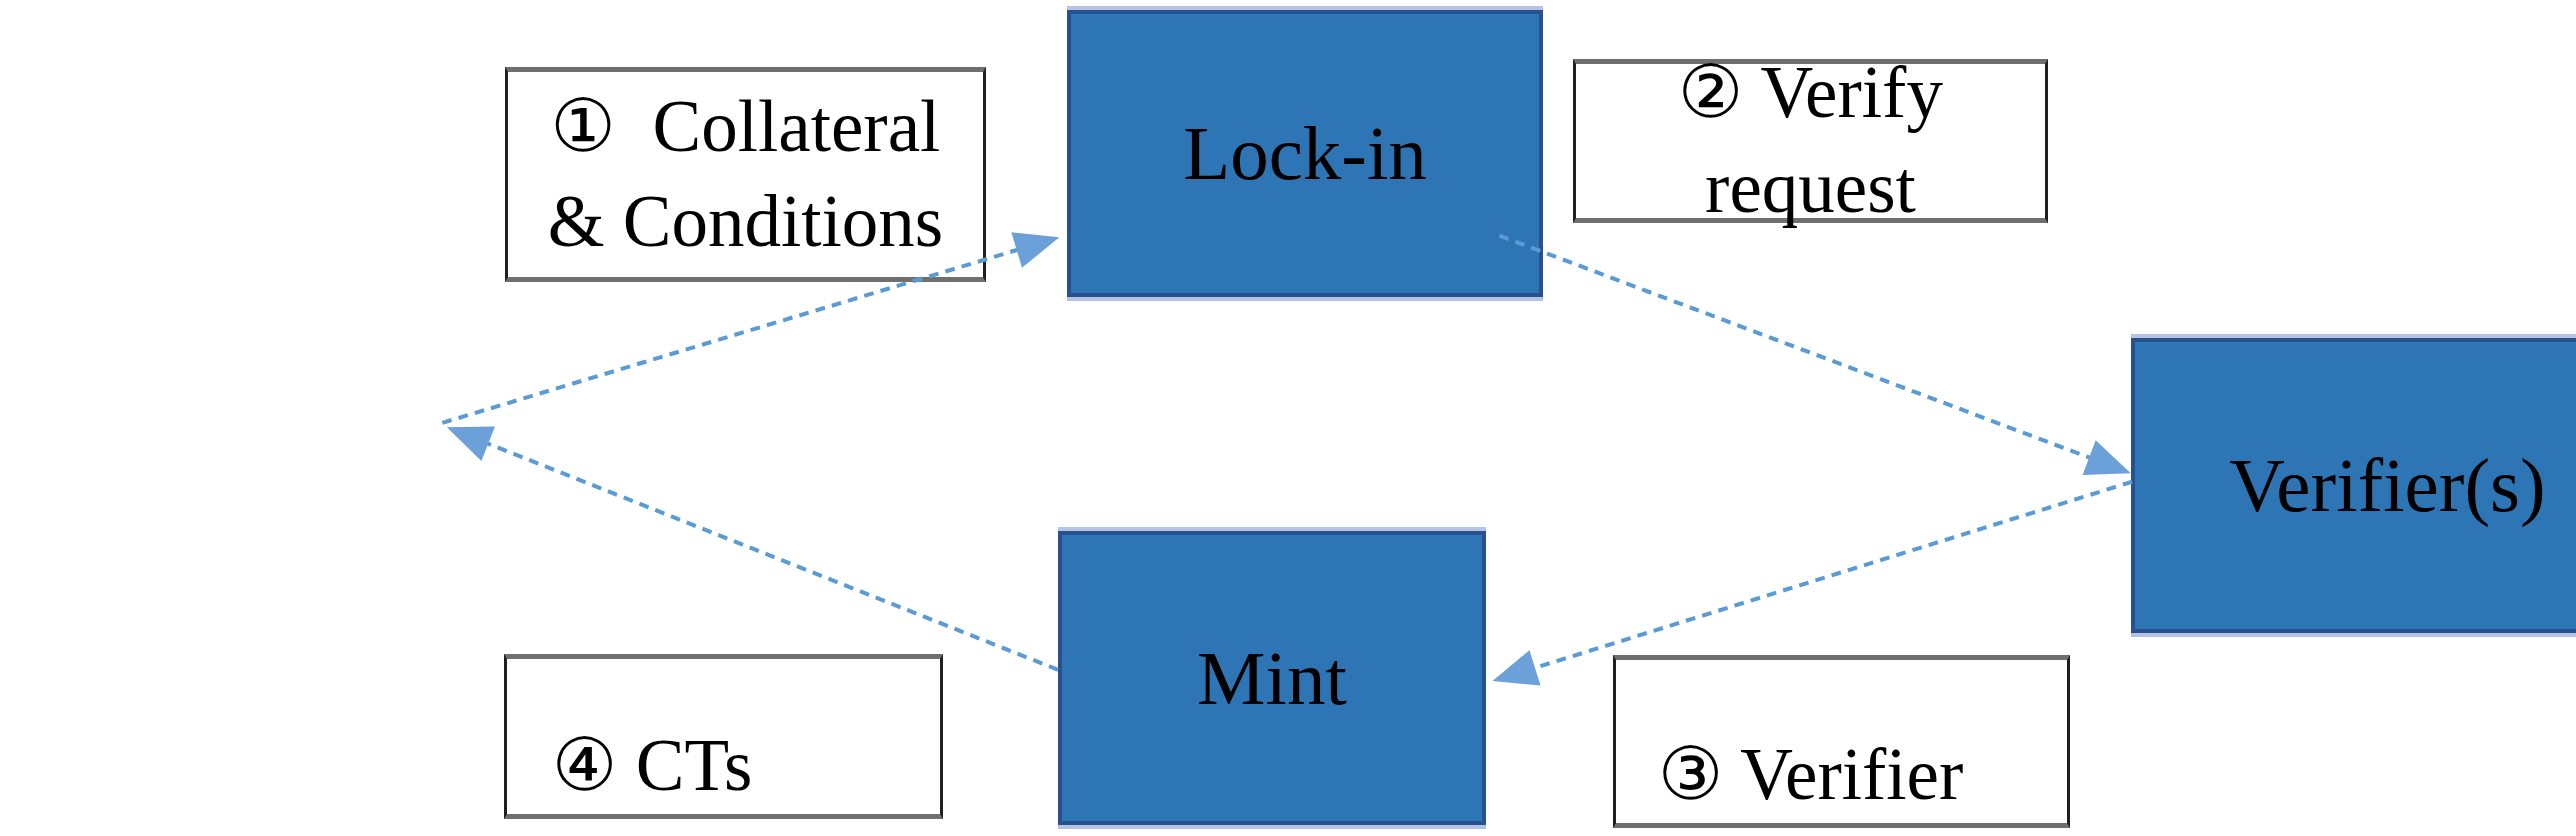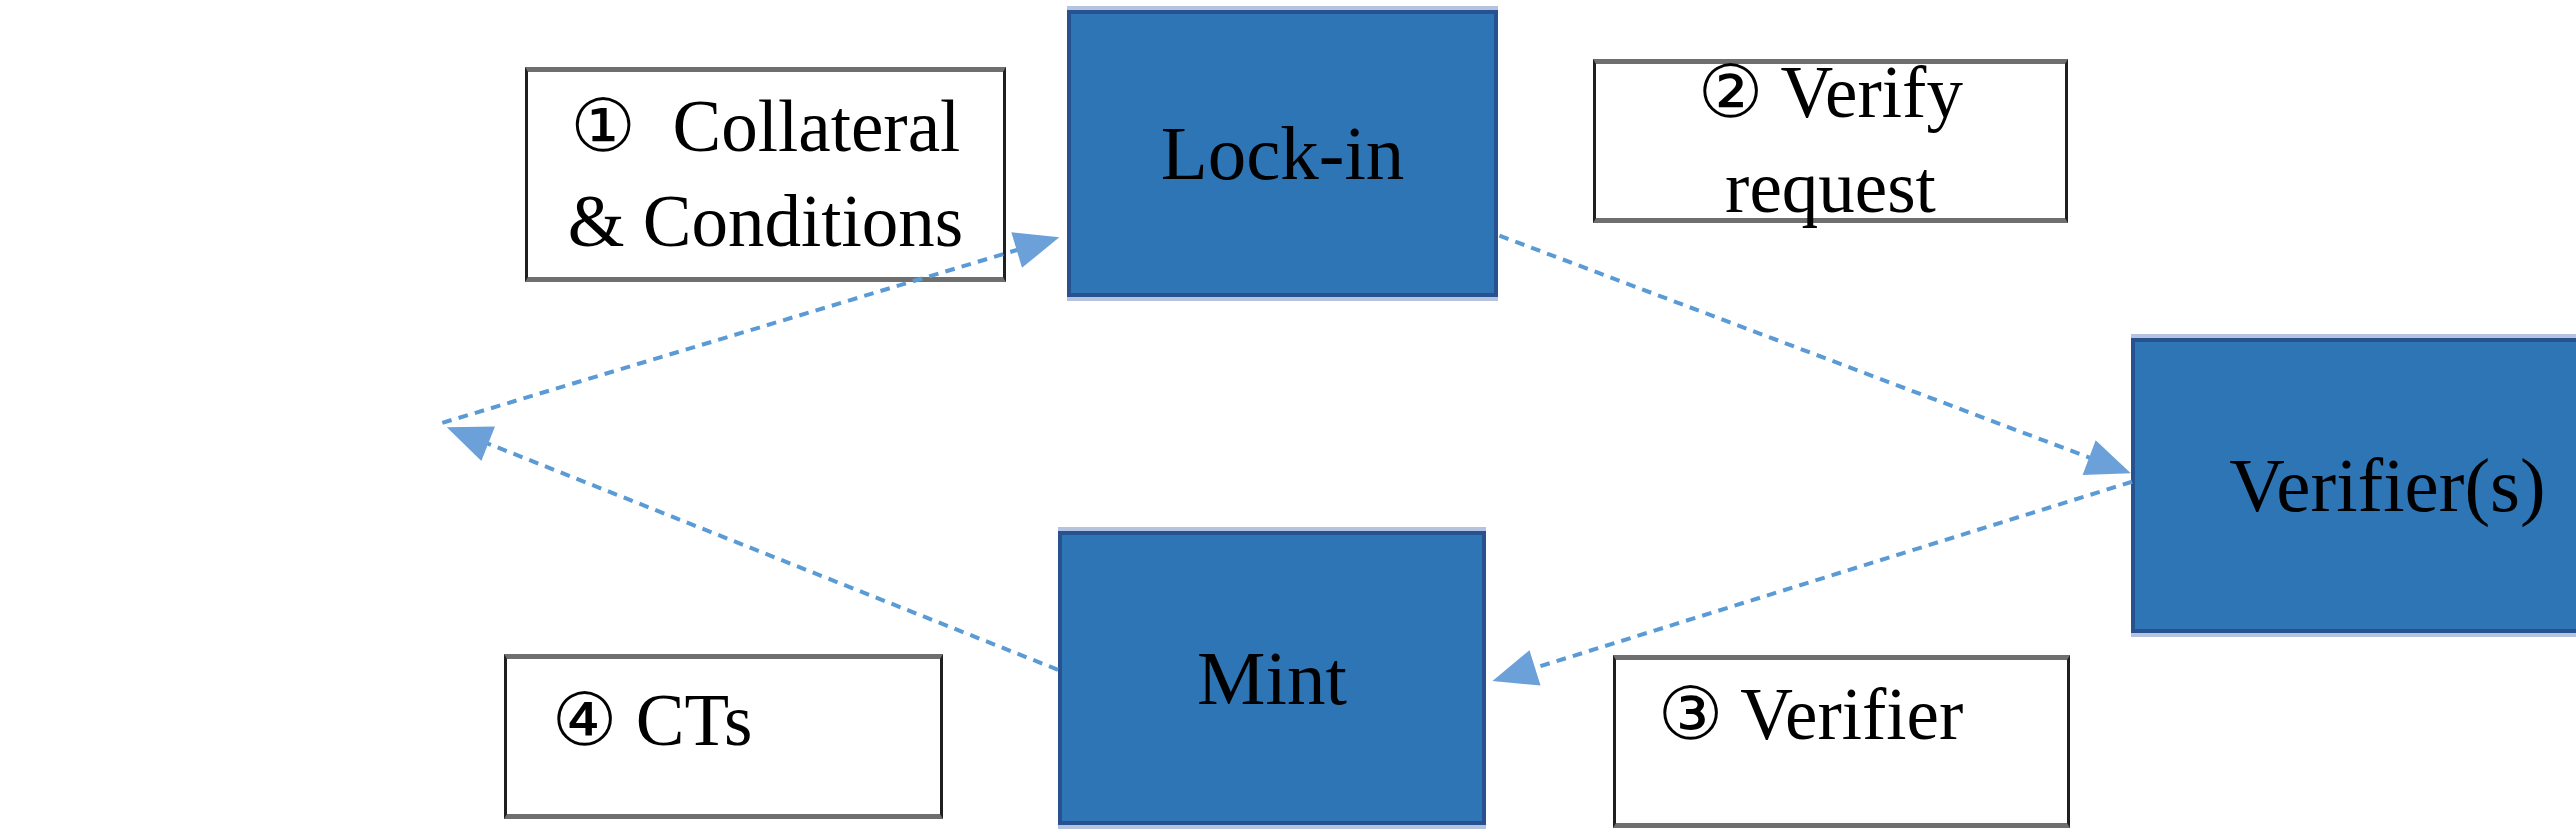--- a/index.html
+++ b/index.html
@@ -16,40 +16,40 @@
     position:absolute;
     box-sizing:border-box;
     background:#2e75b6;
     border:4px solid #27518f;
     box-shadow:0 -4px 0 0 #b6c3e0, 0 4px 0 0 #b6c3e0;
     display:flex;align-items:center;justify-content:center;
     font-size:77px;
     line-height:1;
   }
   #n-issuer   {left:8px;   top:284px; width:433px; height:291px;}
-  #n-lockin   {left:1067px; top:9.7px;  width:431px; height:287px;}
+  #n-lockin   {left:1067px; top:9.7px;  width:476px; height:287px;}
   #n-verifiers{left:2131px; top:338px; width:513px; height:295px;}
   #n-mint     {left:1058px; top:531px; width:428px; height:294px;text-align:right;}
 
   
   .note{
     position:absolute;
     box-sizing:border-box;
     background:#ffffff;
     border-top:5.6px solid #6f6f6f;
     border-bottom:5.6px solid #6f6f6f;
     border-left:3.2px solid #1f1f1f;
     border-right:3.2px solid #1f1f1f;
     font-size:73px;
     line-height:1.3;
     white-space:pre-wrap;
     display:flex;
   }
-  .note--center{align-items:center;justify-content:center;text-align:center;margin-left:20px;}
-  .note--topleft{align-items:flex-start;justify-content:flex-start;}
+  .note--center{align-items:center;justify-content:center;text-align:center;}
+  .note--topleft{align-items:flex-end;justify-content:flex-start;}
   #note-1{left:505px;  top:67px;  width:481px; height:215px;}
   #note-2{left:1573px; top:59px;  width:475px; height:164px;}
   #note-3{left:1613px; top:655px; width:457px; height:173px; padding:8px 0 0 42px;}
   #note-4{left:504px;  top:654px; width:439px; height:165px; padding:14.5px 0 0 45px;}
 
   .arrows{
     position:absolute;left:0;top:0;width:2576px;height:836px;
     pointer-events:none;
   }
 </style>

